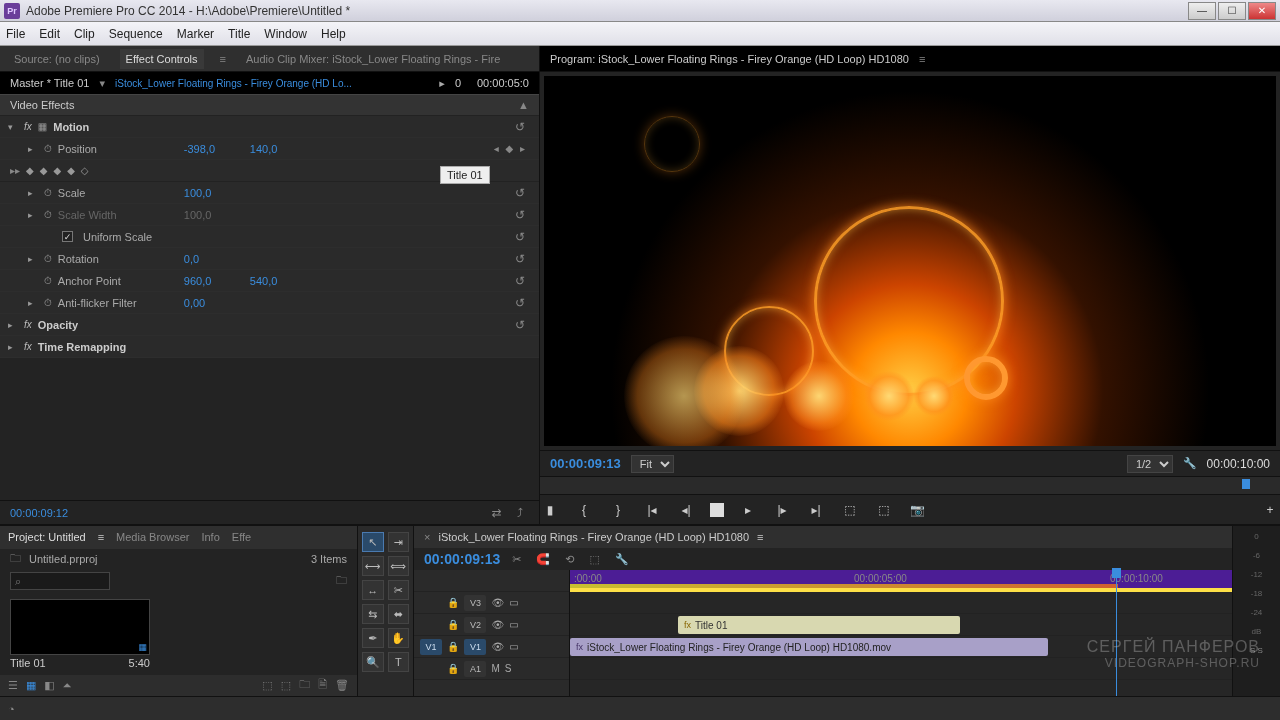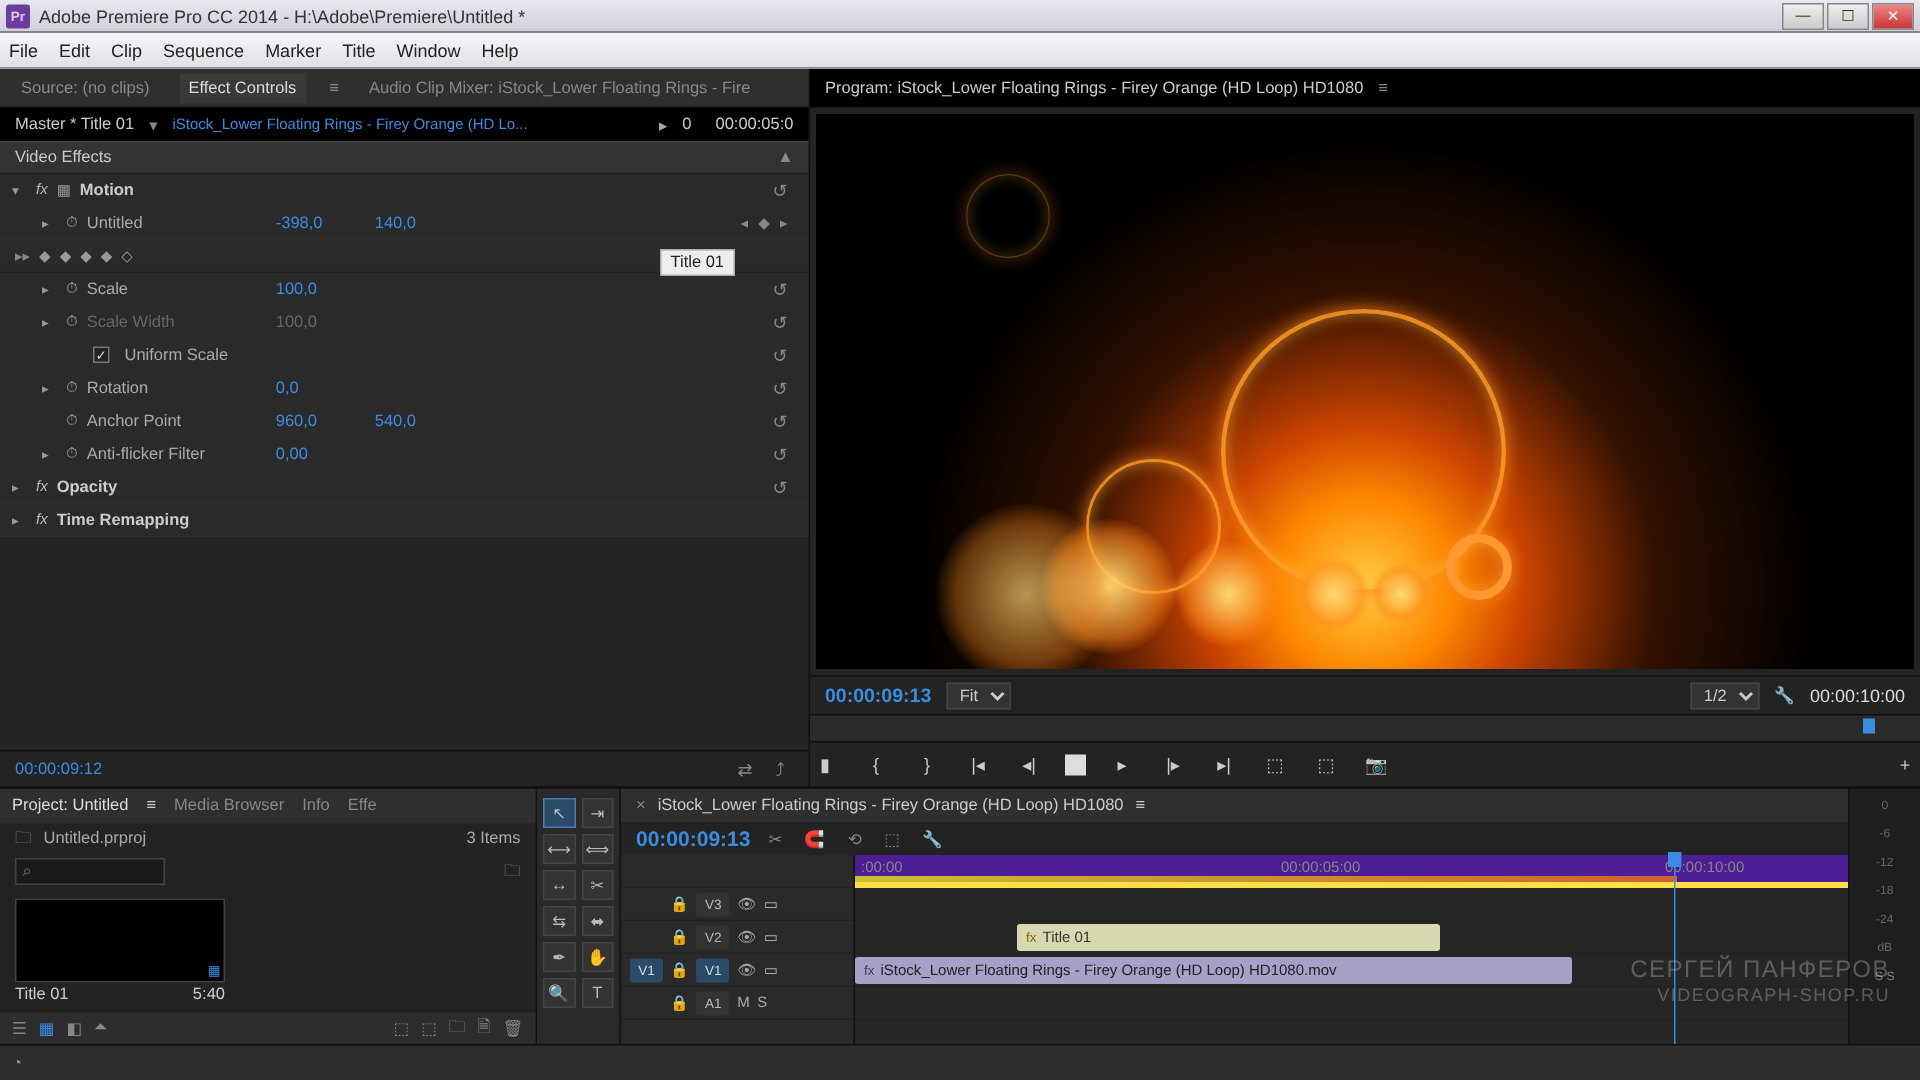--- a/index.html
+++ b/index.html
@@ -149,21 +149,21 @@
     <div class="fx-row">
       <span class="tri">▾</span>
       <span class="fx">fx</span>
       <span class="ico">▦</span>
       <span style="font-weight:600">Motion</span>
       <span class="reset">↺</span>
     </div>
     <div class="fx-row sub">
       <span class="tri">▸</span>
       <span class="ico">⏱</span>
-      <span class="name">Untitled</span>
+      <span class="name">Position</span>
       <span class="val">-398,0</span>
       <span class="val">140,0</span>
       <span class="kfnav">◂ ◆ ▸</span>
     </div>
     <div class="kf-strip">
       <span>▸▸</span>
       <span class="diamond">◆</span>
       <span class="diamond">◆</span>
       <span class="diamond">◆</span>
       <span class="diamond">◆</span>

